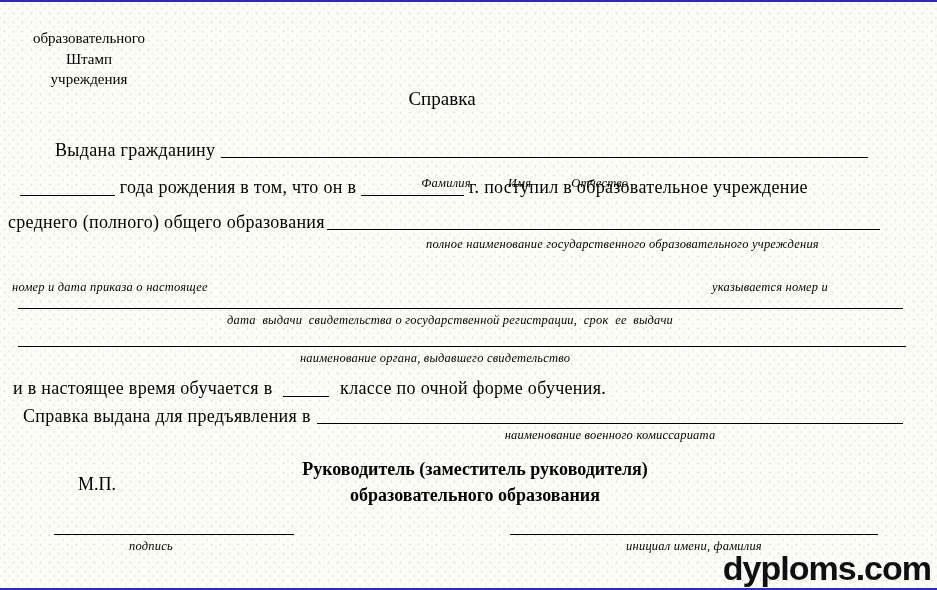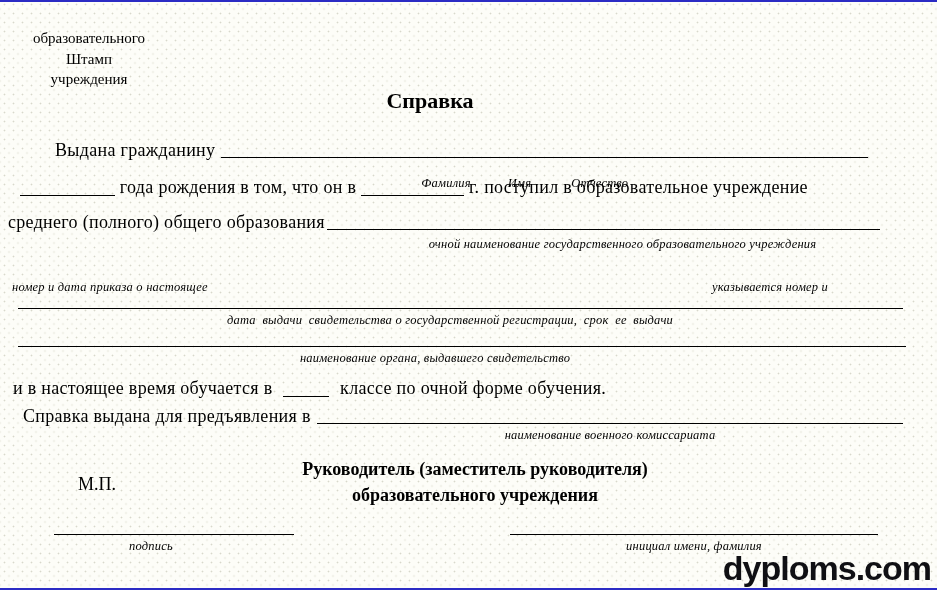--- a/index.html
+++ b/index.html
@@ -24,21 +24,21 @@
   .frow { position:absolute; display:flex; align-items:flex-end; font-size:18px; letter-spacing:0.3px; white-space:nowrap; line-height:22px; }
   .frow .txt { flex:0 0 auto; }
   .fblank { flex:1 1 auto; height:4px; border-bottom:1.6px solid #000; margin:0 0 3px 6px; }
   .blank { display:inline-block; height:12px; border-bottom:1.6px solid #000; margin-bottom:-3px; }
 
   .cap { position:absolute; font-size:12.5px; font-style:italic; letter-spacing:0.2px; white-space:pre; line-height:14px; }
   .center { text-align:center; }
   .hline { position:absolute; border-top:1.6px solid #000; height:0; }
 
   .stamp { position:absolute; top:28px; left:8px; width:162px; text-align:center; font-size:15px; line-height:20.5px; }
-  .title { position:absolute; top:88px; left:0; width:860px; text-align:center; font-size:22px; font-weight:bold; }
+  .title { position:absolute; top:88px; left:0; width:860px; text-align:center; font-size:19px; font-weight:normal;padding-left:12px; }
   .head-block { position:absolute; top:456px; left:13px; width:924px; text-align:center; font-weight:bold; font-size:18px; line-height:26px; }
   .seal { position:absolute; top:474px; left:78px; font-size:18px; }
   .watermark {
     position:absolute; top:549px; right:6px;
     font-family:"Liberation Sans","DejaVu Sans",sans-serif;
     font-weight:bold; font-size:34px; letter-spacing:-1px; color:#101014;
   }
 </style>
 </head>
 <body>
@@ -67,21 +67,21 @@
     <span class="blank" style="width:95px;"></span>
     <span>года рождения в том, что он в</span>
     <span class="blank" style="width:103px;"></span>
     <span>г. поступил в образовательное учреждение</span>
   </div>
 
   <div class="frow" style="top:211px; left:8px; right:57px;">
     <span class="txt">среднего (полного) общего образования</span>
     <span class="fblank" style="margin-left:2px;"></span>
   </div>
-  <div class="cap center" style="top:237px; left:365px; width:515px;">очной наименование государственного образовательного учреждения</div>
+  <div class="cap center" style="top:237px; left:365px; width:515px;">полное наименование государственного образовательного учреждения</div>
 
   <div class="cap" style="top:280px; left:12px;">номер и дата приказа о настоящее</div>
   <div class="cap center" style="top:280px; left:650px; width:240px;">указывается номер и</div>
 
   <div class="hline" style="top:308px; left:18px; width:885px;"></div>
   <div class="cap center" style="top:313px; left:20px; width:860px;">дата  выдачи  свидетельства о государственной регистрации,  срок  ее  выдачи</div>
 
   <div class="hline" style="top:346px; left:18px; width:888px;"></div>
   <div class="cap center" style="top:351px; left:0px; width:870px;">наименование органа, выдавшего свидетельство</div>
 
@@ -92,21 +92,21 @@
   </div>
 
   <div class="frow" style="top:405px; left:23px; right:34px;">
     <span class="txt">Справка выдана для предъявления в</span>
     <span class="fblank"></span>
   </div>
   <div class="cap center" style="top:428px; left:470px; width:280px;">наименование военного комиссариата</div>
 
   <div class="head-block">
     <div>Руководитель (заместитель руководителя)</div>
-    <div>образовательного учреждения</div>
+    <div>образовательного образования</div>
   </div>
   <div class="seal">М.П.</div>
 
   <div class="hline" style="top:534px; left:54px; width:240px;"></div>
   <div class="cap center" style="top:539px; left:31px; width:240px;">подпись</div>
 
   <div class="hline" style="top:534px; left:510px; width:368px;"></div>
   <div class="cap center" style="top:539px; left:510px; width:368px;">инициал имени, фамилия</div>
 
   <div class="watermark">dyploms.com</div>

